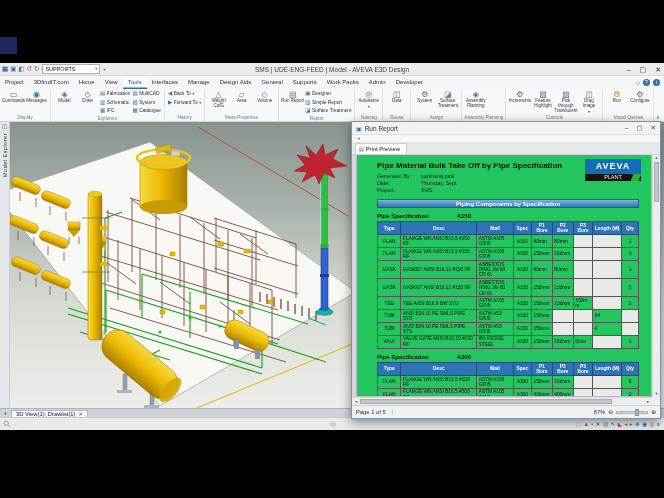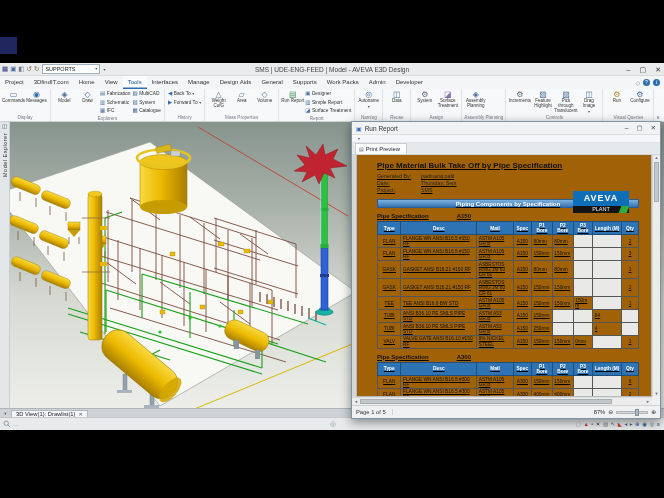--- a/index.html
+++ b/index.html
@@ -63,24 +63,24 @@
   .dialog { position:absolute; left:351px; top:58px; width:310px; height:298px; background:#eef0f1; border:1px solid #7f93a6; box-shadow:0 3px 10px rgba(0,0,0,0.45); z-index:5; }
   .dtitle { position:absolute; left:0; top:0; right:0; height:13px; background:#f0f2f3; border-bottom:1px solid #dcdee0; display:flex; align-items:center; padding:0 4px; gap:3px; }
   .dtitle .di { font-size:6px; color:#3a6fb5; }
   .dtitle .dt { font-size:6.5px; color:#333; flex:1; }
   .dctrl { display:flex; gap:8px; font-size:6.5px; color:#444; }
   .dtool { position:absolute; left:0; top:13px; right:0; height:8px; background:#f5f6f7; border-bottom:1px solid #e2e4e6; font-size:4px; color:#556; padding-left:6px; line-height:8px; }
   .dtabs { position:absolute; left:0; top:21px; right:0; height:12px; background:#e6e9eb; border-bottom:1px solid #cfd4d8; display:flex; align-items:flex-end; padding-left:3px; }
   .dtab { background:#fbfcfc; border:1px solid #c8cdd2; border-bottom:none; height:11px; display:flex; align-items:center; gap:2px; padding:0 6px 0 3px; font-size:5.8px; color:#223; }
   .dtab .ti { font-size:5px; color:#557; }
   .dbody { position:absolute; left:0; top:33px; right:8px; bottom:21px; background:#d4d8da; }
-  .page { position:absolute; left:4px; top:0; right:0; bottom:0; background:#a16207; border:1px solid #b8bcc0; border-top:none; overflow:hidden; padding:4px 12px 0 20px;text-decoration:underline; }
+  .page { position:absolute; left:4px; top:0; right:0; bottom:0; background:#22c55e; border:1px solid #b8bcc0; border-top:none; overflow:hidden; padding:4px 12px 0 20px; }
   .rtitle { font-size:8px; font-weight:bold; color:#111; margin-top:2px; }
   .meta { margin-top:3px; display:grid; grid-template-columns:44px auto; font-size:5.3px; line-height:7px; color:#222; width:150px; }
-  .logo { position:absolute; right:22px; top:4px; width:56px;margin-top:32px; }
+  .logo { position:absolute; right:10px; top:4px; width:56px; }
   .logo-top { background:#0e6eb8; color:#fff; font-size:9px; font-weight:bold; text-align:center; height:15px; line-height:15px; letter-spacing:1px; }
   .logo-bot { background:#141414; color:#eee; font-size:5.5px; height:7px; line-height:7px; text-align:center; position:relative; overflow:hidden; }
   .logo-green { position:absolute; right:1px; top:0; width:8px; height:7px; background:#2fae3a; transform:skewX(-22deg); }
   .banner { margin-top:5px; height:9px; background:linear-gradient(#7fb2e0,#3372b2); border:0.5px solid #2a5d94; color:#fff; font-size:6px; font-weight:bold; text-align:center; line-height:9px; }
   .sect { margin-top:5px; display:flex; gap:28px; font-size:6px; font-weight:bold; color:#111; }
   table.rpt { width:100%; border-collapse:collapse; margin-top:2px; table-layout:fixed; }
   table.rpt th { background:#2e74b5; color:#fff; border:0.5px solid #1f4e79; font-size:4.8px; line-height:5.2px; padding:1px 1px; font-weight:bold; }
   table.rpt td { border:0.5px solid #555; font-size:4.8px; line-height:5.4px; padding:0.5px 1.5px; color:#111; word-wrap:break-word; }
   td.c { text-align:center; } td.l { text-align:left; } td.shade { background:#e9e9e7; }
   .vscroll { position:absolute; right:0; top:33px; width:8px; bottom:21px; background:#ececec; border-left:1px solid #d5d5d5; }

